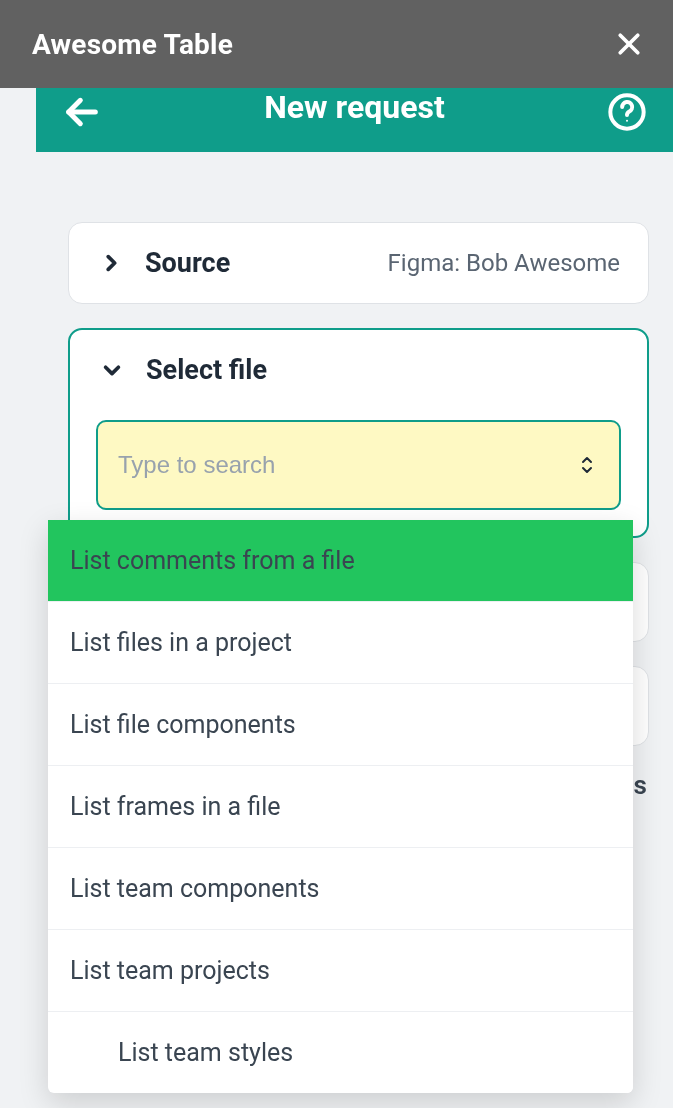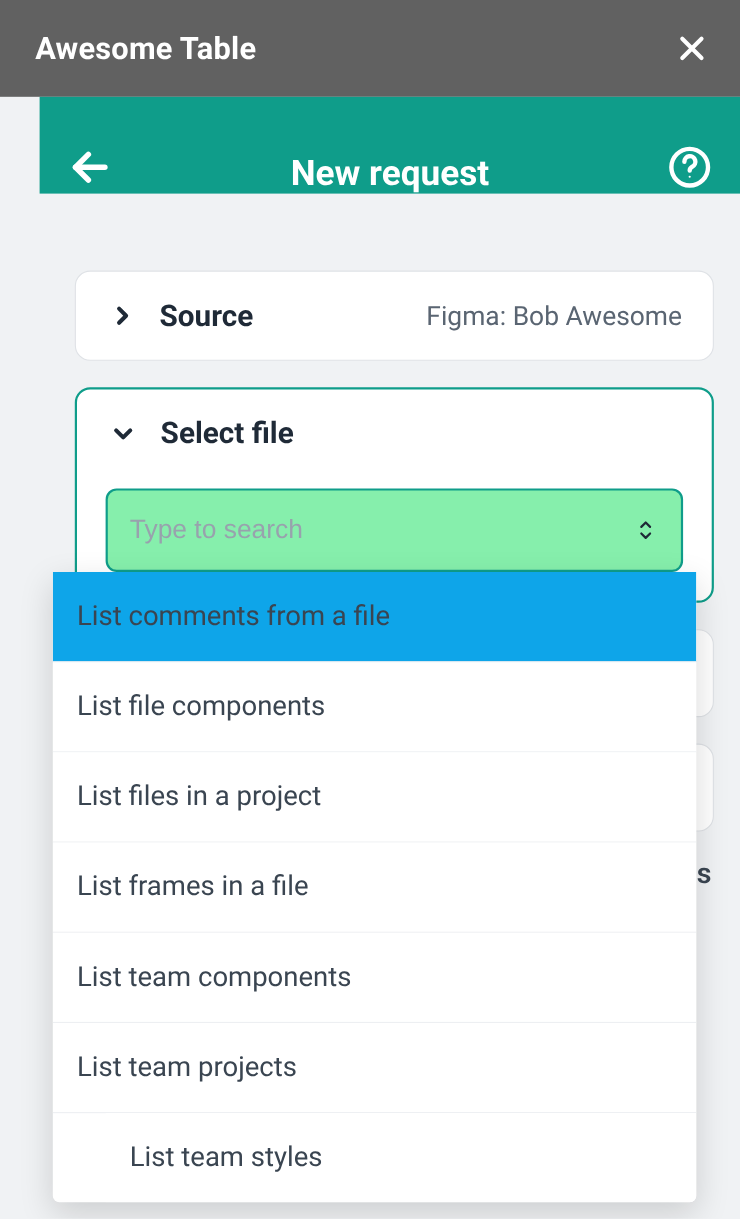--- a/index.html
+++ b/index.html
@@ -26,23 +26,23 @@
       letter-spacing: 0.2px;
     }
     .titlebar-close {
       width: 40px; height: 40px;
       display: flex; align-items: center; justify-content: center;
       cursor: pointer;
     }
     .topbar {
       background: #0f9d8a;
       color: #fff;
-      height: 88px;
-      display: flex;
-      align-items: flex-end;
+      height: 64px;
+      display: flex;
+      align-items: flex-start;
       padding: 0 22px;
       position: relative;
       margin-left: 36px;
     }
     .topbar-back {
       width: 48px; height: 48px;
       display: flex; align-items: center; justify-content: center;
       cursor: pointer;
     }
     .topbar-title {
@@ -90,25 +90,25 @@
     }
     .card.active {
       border: 2px solid #0f9d8a;
     }
     .card-body {
       padding: 10px 26px 26px 26px;
     }
     .search-field {
       border: 2px solid #0f9d8a;
       border-radius: 10px;
-      height: 76px;
+      height: 90px;
       display: flex;
       align-items: center;
       padding: 0 20px;
-      background: #86efac;
+      background: #fef9c3;
       position: relative;
     }
     .search-input {
       border: none;
       outline: none;
       font-size: 24px;
       color: #333;
       flex: 1;
       background: transparent;
     }
@@ -136,21 +136,21 @@
     }
     .dropdown-item {
       padding: 26px 22px;
       font-size: 25px;
       color: #3a4551;
       cursor: pointer;
       border-bottom: 1px solid #edeff2;
       background: #fff;
     }
     .dropdown-item.highlight {
-      background: #0ea5e9;
+      background: #22c55e;
     }
     .dropdown-item:last-child { border-bottom: none; margin-left: 48px; }
     .behind-card {
       background: #fff;
       border: 1px solid #dfe2e6;
       border-radius: 14px;
       height: 80px;
       margin-bottom: 24px;
     }
     .behind-text-row {
@@ -247,19 +247,19 @@
           <path d="M4 4h16v12H8l-4 4z"></path>
         </svg>
     </span>
     <span class="right-partial">gs</span>
   </div>
 
 </div>
 
 <div class="dropdown">
   <div class="dropdown-item highlight">List comments from a file</div>
+  <div class="dropdown-item">List files in a project</div>
   <div class="dropdown-item">List file components</div>
-  <div class="dropdown-item">List files in a project</div>
   <div class="dropdown-item">List frames in a file</div>
   <div class="dropdown-item">List team components</div>
   <div class="dropdown-item">List team projects</div>
   <div class="dropdown-item">List team styles</div>
 </div>
 
 </body></html>

